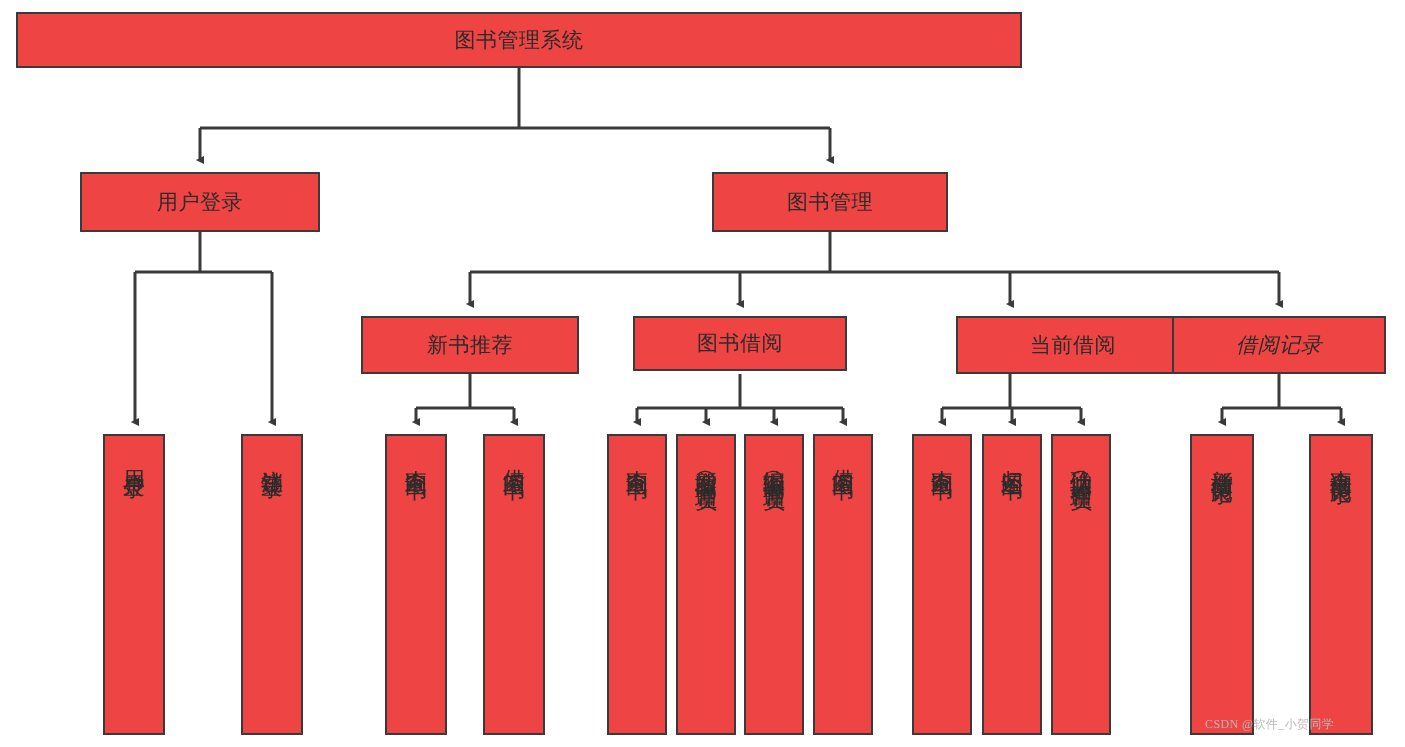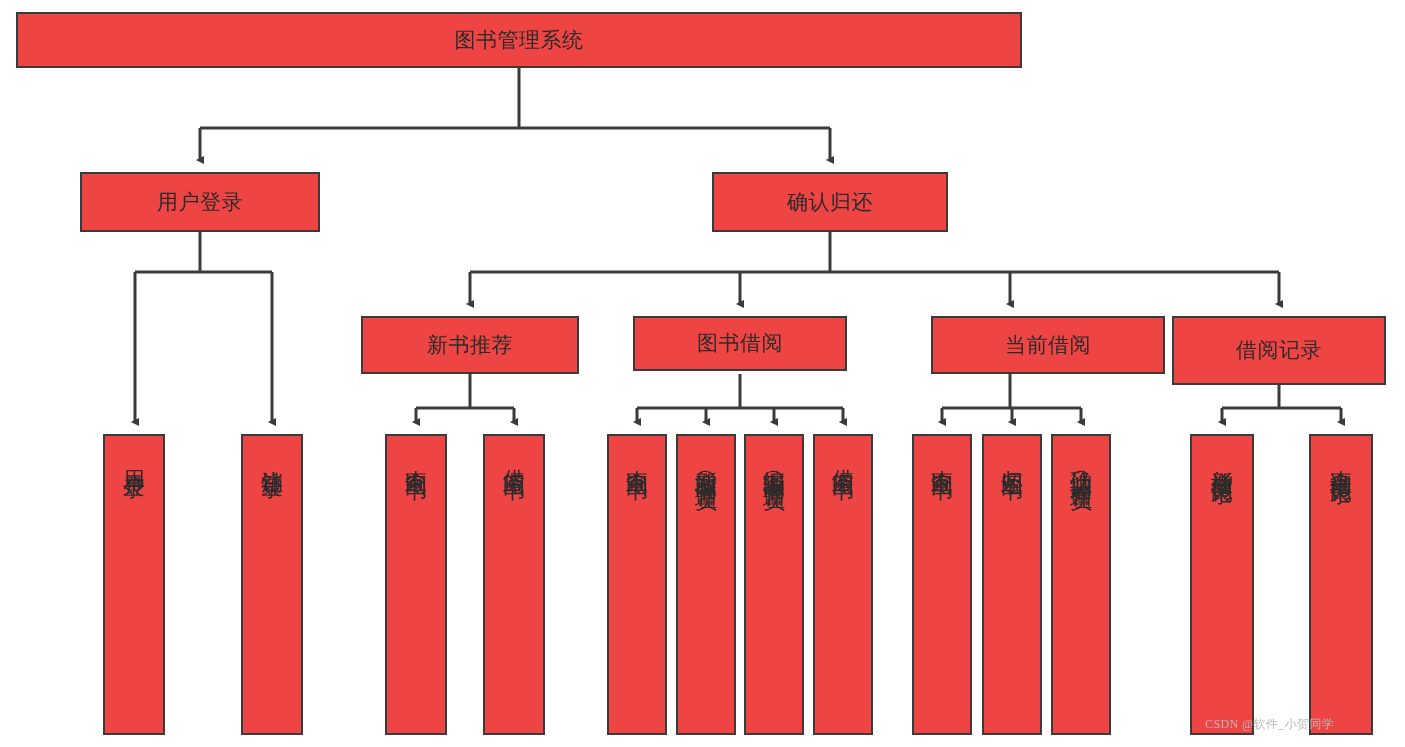--- a/index.html
+++ b/index.html
@@ -123,33 +123,33 @@
   </svg>
 
   <div class="node-box" style="left: 16px; top: 12px; width: 1006px; height: 56px; border-color: rgb(58, 58, 58);">
     <span class="node-label" style="color: rgb(43, 43, 43);">图书管理系统</span>
   </div>
 
   <div class="node-box" style="left: 80px; top: 172px; width: 240px; height: 60px; border-color: rgb(58, 58, 58);">
     <span class="node-label" style="color: rgb(43, 43, 43);">用户登录</span>
   </div>
   <div class="node-box" style="left: 712px; top: 172px; width: 236px; height: 60px; border-color: rgb(58, 58, 58);">
-    <span class="node-label" style="color: rgb(43, 43, 43);">确认归还</span>
+    <span class="node-label" style="color: rgb(43, 43, 43);">图书管理</span>
   </div>
 
   <div class="node-box" style="left: 361px; top: 316px; width: 218px; height: 58px; border-color: rgb(58, 58, 58); font-family: Liberation Serif, serif;">
     <span class="node-label" style="color: rgb(43, 43, 43);">新书推荐</span>
   </div>
   <div class="node-box" style="left: 633px; top: 316px; width: 214px; height: 55px; border-color: rgb(58, 58, 58);">
     <span class="node-label" style="color: rgb(43, 43, 43);">图书借阅</span>
   </div>
-  <div class="node-box" style="left: 931px; top: 316px; width: 234px; height: 58px; border-color: rgb(58, 58, 58); align-items: center;">
+  <div class="node-box" style="left: 956px; top: 316px; width: 234px; height: 58px; border-color: rgb(58, 58, 58); align-items: center;">
     <span class="node-label" style="color: rgb(43, 43, 43);">当前借阅</span>
   </div>
-  <div class="node-box" style="left: 1172px; top: 316px; width: 214px; height: 69px; border-color: rgb(58, 58, 58);">
+  <div class="node-box" style="left: 1172px; top: 316px; width: 214px; height: 58px; border-color: rgb(58, 58, 58); font-style: italic;">
     <span class="node-label" style="color: rgb(43, 43, 43);">借阅记录</span>
   </div>
 
   <div class="node-box vertical" style="left: 103px; top: 434px; width: 62px; height: 301px; border-color: rgb(58, 58, 58);">
     <span class="node-label" style="color: rgb(43, 43, 43);">用户登录</span>
   </div>
   <div class="node-box vertical" style="left: 241px; top: 434px; width: 62px; height: 301px; border-color: rgb(58, 58, 58);">
     <span class="node-label" style="color: rgb(43, 43, 43);">注销登录</span>
   </div>
   <div class="node-box vertical" style="left: 385px; top: 434px; width: 62px; height: 301px; border-color: rgb(58, 58, 58);">

